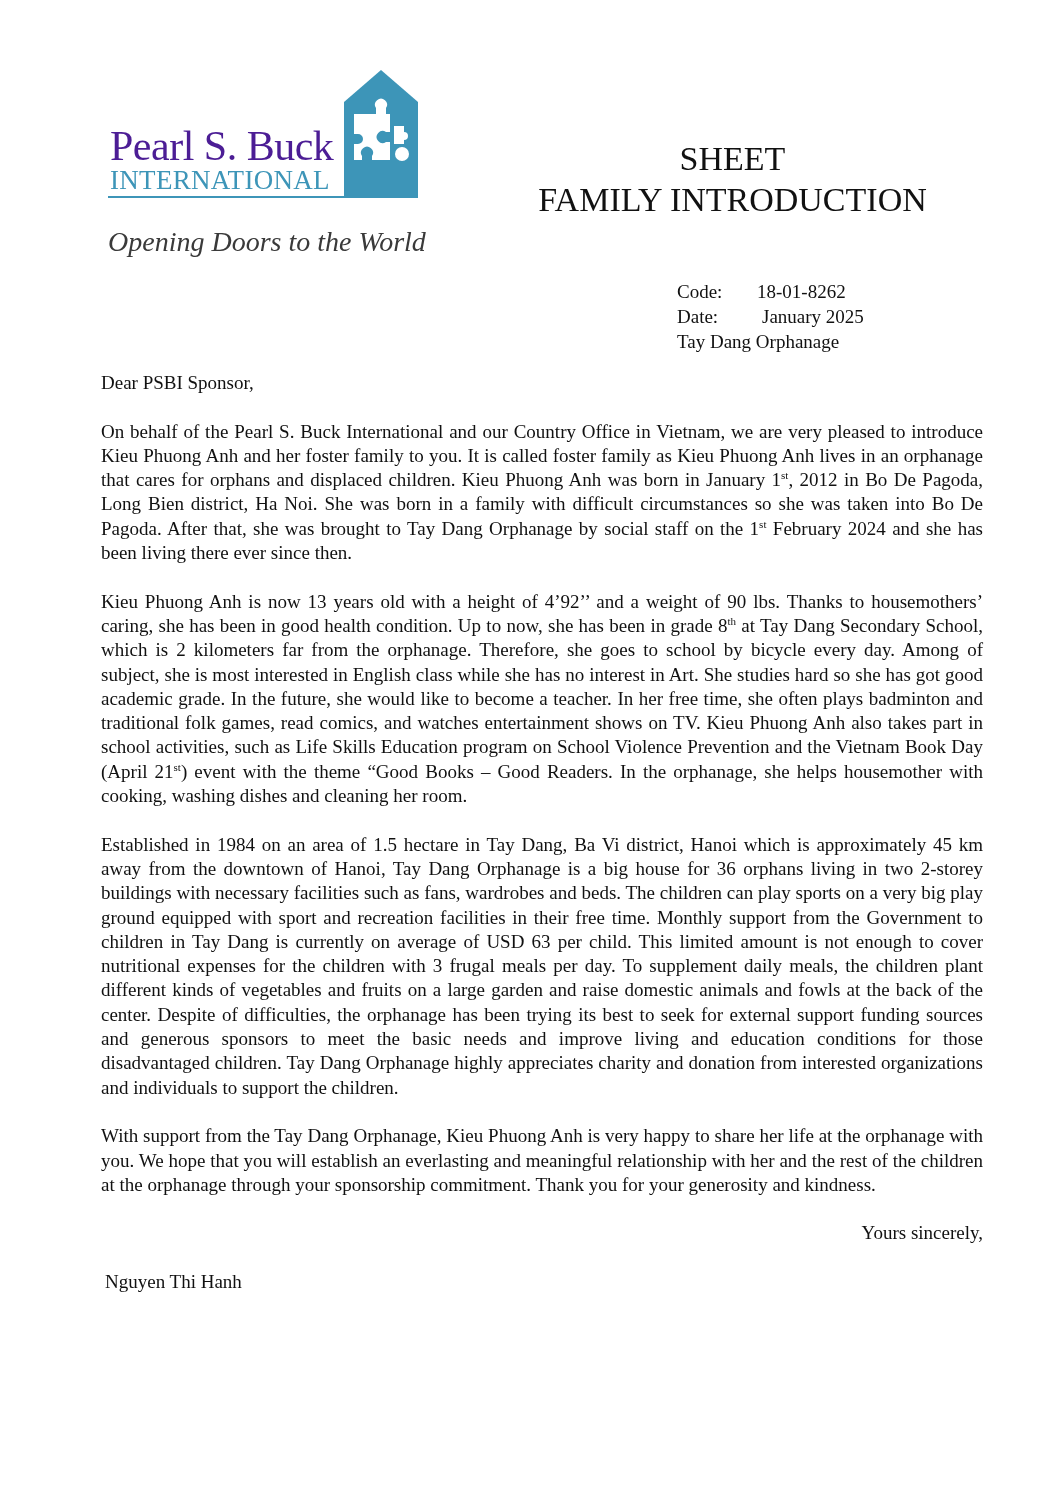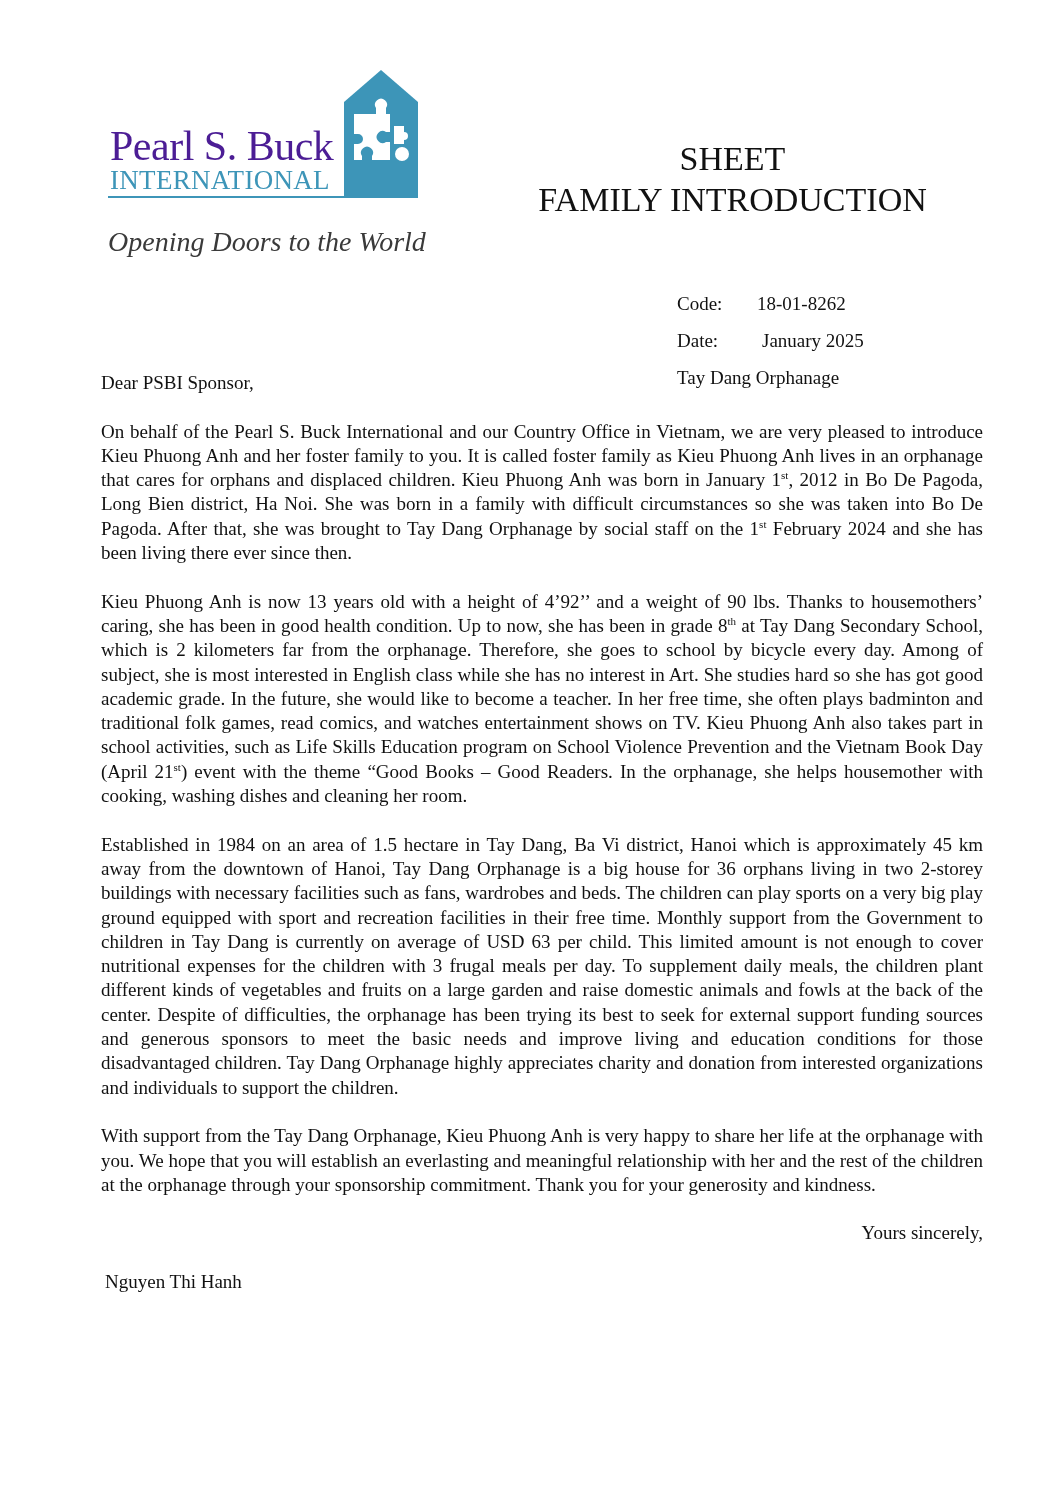--- a/index.html
+++ b/index.html
@@ -10,21 +10,21 @@
                letter-spacing: -0.5px; white-space: nowrap; }
   .logo-intl { position: absolute; left: 2px; top: 95px; font-size: 27px; color: #3d95b8;
                letter-spacing: 0.3px; white-space: nowrap; }
   .logo-rule { position: absolute; left: 0px; top: 126px; width: 238px; height: 2px; background: #3d95b8; }
   .logo-tag { position: absolute; left: 0px; top: 130px; font-size: 28px; font-style: italic;
               color: #3a3a3a; white-space: nowrap; margin-top: 26px; }
   .logo-house { position: absolute; left: 236px; top: 0px; width: 74px; height: 128px; }
   .title { position: absolute; left: 505px; top: 138px; width: 455px; text-align: center;
            font-size: 34px; line-height: 41px; color: #111; }
   .meta { position: absolute; left: 677px; top: 279px; font-size: 19px; line-height: 25px; }
-  .meta-row { white-space: nowrap; margin-top: 12px; }
+  .meta-row { white-space: nowrap; }
   .meta-label { display: inline-block; width: 80px; }
   .body { position: absolute; left: 101px; top: 371px; width: 882px; font-size: 19px; line-height: 24.3px; }
   .body p { margin: 0 0 24.3px 0; text-align: justify; }
   .body p.salutation { margin-bottom: 24.3px; }
   sup { font-size: 11px; line-height: 0; vertical-align: super; }
   .sig p { margin: 4px; }
 </style>
 </head>
 <body>
 

